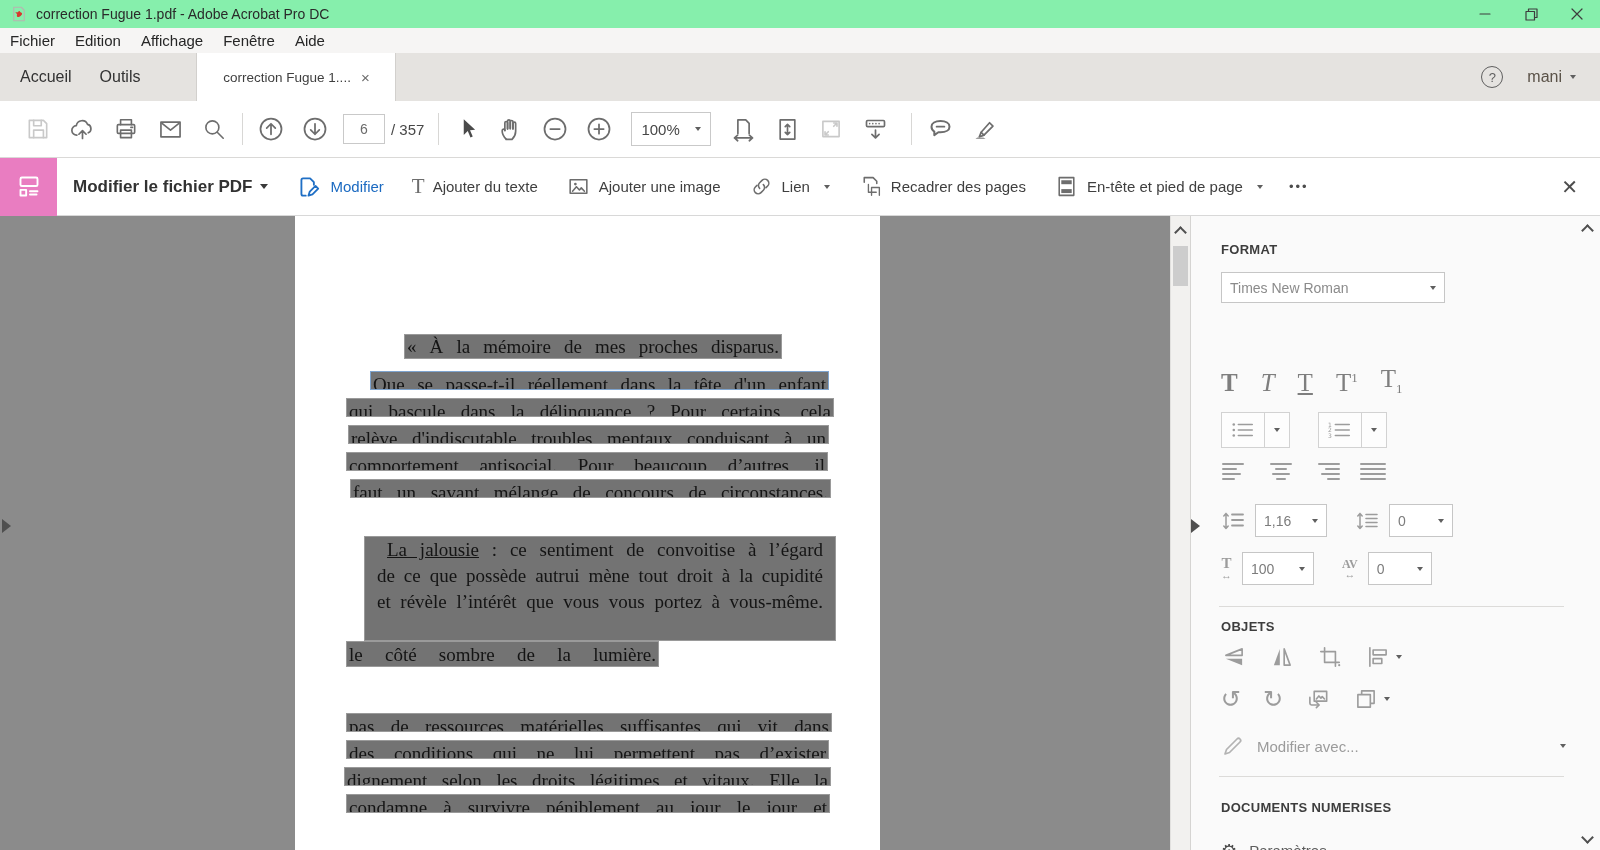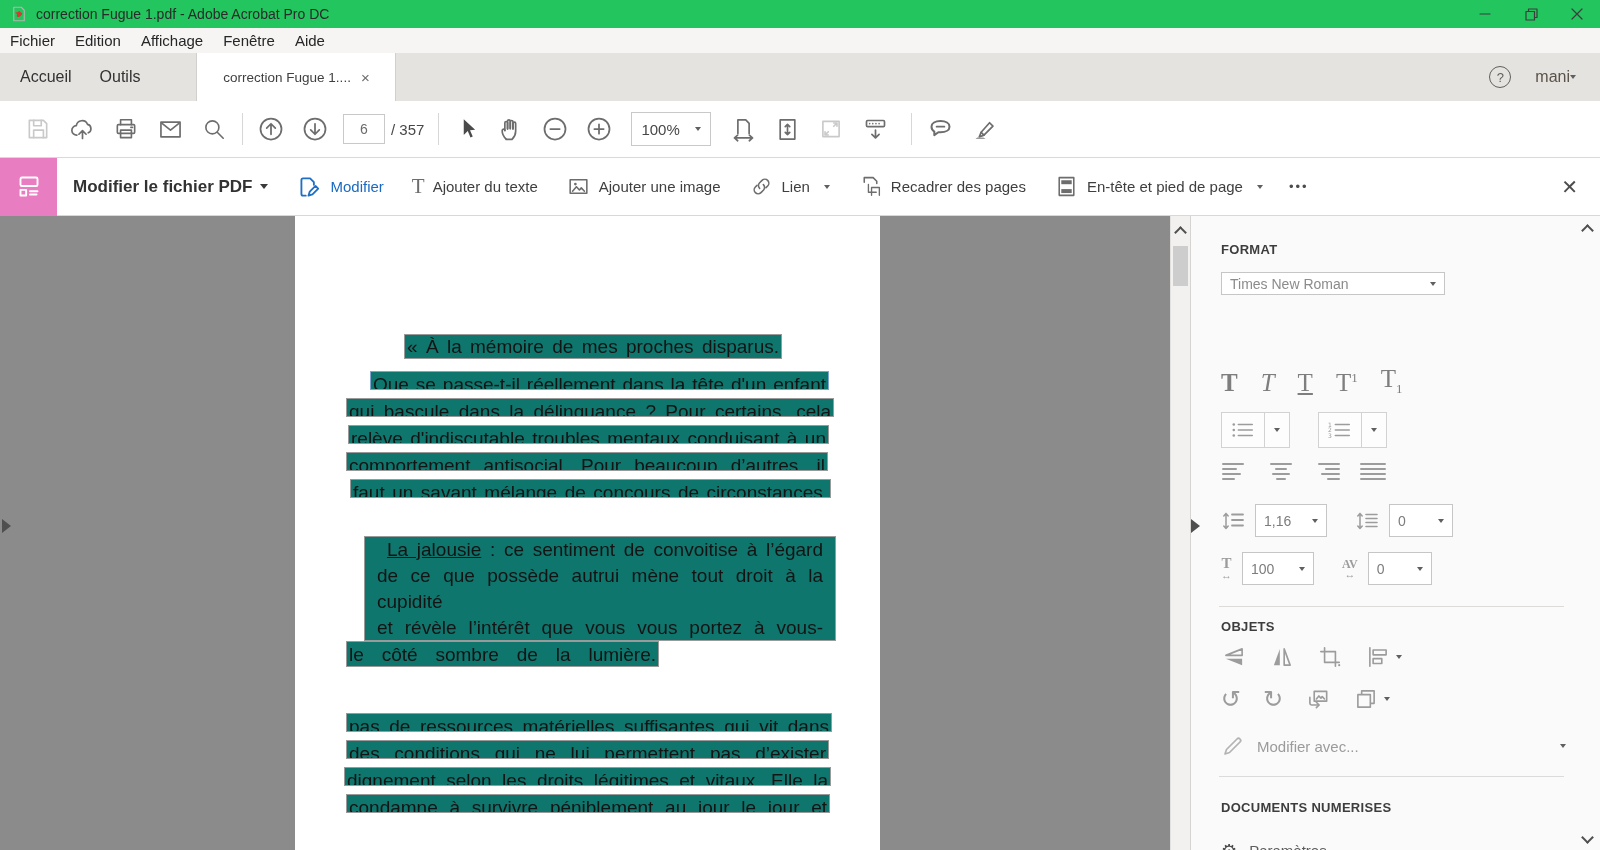--- a/index.html
+++ b/index.html
@@ -16,37 +16,37 @@
   .pk *{stroke:#fff;stroke-width:2}
   .dk *{stroke:#3d3d3d;stroke-width:1.2}
   .crt{width:0;height:0;border-left:4px solid transparent;border-right:4px solid transparent;border-top:5px solid #5f5f5f;display:inline-block}
   .crt.sm{border-left-width:3.5px;border-right-width:3.5px;border-top-width:4.5px}
   .chev{width:9px;height:9px;border-left:2px solid #4f4f4f;border-top:2px solid #4f4f4f;display:inline-block}
   .chev.up{transform:rotate(45deg)}
   .chev.down{transform:rotate(225deg)}
   .tri-r{width:0;height:0;border-top:7px solid transparent;border-bottom:7px solid transparent;border-left:9px solid #4f4f4f}
 
   
-  .titlebar{height:28px;display:flex;align-items:center;background:#22c55e}
+  .titlebar{height:28px;display:flex;align-items:center;background:#86efac}
   .titlebar .ttl{font-size:14px;color:#2a2a2a;margin-left:8px}
   .winbtns{margin-left:auto;display:flex;height:100%}
   .winbtn{width:46px;display:flex;align-items:center;justify-content:center;cursor:default}
 
   
   .menubar{height:25px;display:flex;align-items:center;gap:20px;padding-left:10px;background:#f6f5f4;font-size:15px;color:#262626}
   .menubar span{cursor:default}
 
   
   .tabbar{height:48px;background:#e5e3e0;display:flex;align-items:flex-end}
   .tab-txt{font-size:16px;color:#323232;padding:0 14px;height:100%;display:flex;align-items:center}
   .tab-doc{width:200px;height:100%;background:#fff;margin-left:42px;border-left:1px solid #d2d0cd;border-right:1px solid #d2d0cd;display:flex;align-items:center;justify-content:center;gap:10px;font-size:13.5px;color:#3f3f3f}
   .tab-doc .x{color:#6b6b6b;font-size:15px}
   .tab-right{margin-left:auto;display:flex;align-items:center;gap:24px;padding-right:24px;height:100%}
   .help{width:22px;height:22px;border:1.6px solid #5f5f5f;border-radius:50%;display:flex;align-items:center;justify-content:center;font-size:13px;color:#5f5f5f}
-  .user{display:flex;align-items:center;font-size:16px;color:#5a5248}
+  .user{display:flex;align-items:center;gap:8px;font-size:16px;color:#5a5248}
 
   
   .toolbar{height:57px;background:#fff;border-bottom:1px solid #dad9d7;display:flex;align-items:center;padding-left:16px}
   .tbtn{display:flex;align-items:center;justify-content:center;width:44px;height:40px}
   .sep{width:1px;height:32px;background:#d8d7d5;margin:0 6px}
   .pageinput{width:42px;height:30px;border:1px solid #c9c9c9;text-align:center;font-size:14px;color:#6b6b6b;background:#fff;margin:0 6px}
   .pagecount{font-size:15px;color:#474747;margin-right:8px}
   .zoomsel{width:80px;height:34px;border:1px solid #c9c9c9;background:#fff;display:flex;align-items:center;justify-content:space-between;padding:0 9px;font-size:15px;color:#474747;margin:0 10px}
 
   
@@ -56,21 +56,21 @@
   .ebtn{display:flex;align-items:center;gap:8px;font-size:15px;color:#3f3f3f;margin-left:28px}
   .ebtn.blue{color:#1b6ac1}
   .serifT{font-family:"Liberation Serif",serif;font-size:21px;color:#6d6d6d;line-height:1}
   .dots{font-size:13px;letter-spacing:2px;color:#4d4d4d;margin-left:26px}
   .closeX{margin-left:auto;margin-right:22px;font-size:20px;color:#4d4d4d}
 
   
   .content{display:flex;height:640px}
   .viewer{width:1170px;height:640px;background:#8b8b8b;position:relative;overflow:hidden}
   .page{position:absolute;left:295px;top:0;width:585px;height:640px;background:#fff}
-  .tbox{position:absolute;border:1px solid #9a9a9a;background:#0f766e;font-family:Liberation Sans, sans-serif;font-size:19px;color:#141414;text-align:justify;text-align-last:justify;padding:0 2px;overflow:hidden}
+  .tbox{position:absolute;border:1px solid #9a9a9a;background:#737373;font-family:Liberation Serif, serif;font-size:19px;color:#141414;text-align:justify;text-align-last:justify;padding:0 2px;overflow:hidden}
   .tbox.ln{height:19px;line-height:25px}
   .u{text-decoration:underline}
   .lhandle{position:absolute;left:2px;top:303px}
 
   .docscroll{width:20px;height:640px;background:#f2f1ef;position:relative;border-left:1px solid #e2e1df}
   .docscroll .up{position:absolute;left:5px;top:12px}
   .thumb{position:absolute;left:2px;top:30px;width:15px;height:40px;background:#cdcdcd}
 
   
   .panel{width:410px;height:640px;background:#fafafa;border-left:1px solid #d5d4d2;position:relative;overflow:hidden}
@@ -376,21 +376,21 @@
     <div class="docscroll">
       <span class="chev up" style="position:absolute;left:5px;top:12px"></span>
       <div class="thumb"></div>
     </div>
 
     <div class="panel">
       <div class="tri-r" style="position:absolute;left:0;top:303px"></div>
 
       <div class="pc phead" style="top:26px">FORMAT</div>
 
-      <div class="pc sel" style="top:56px;width:224px;height:23px">
+      <div class="pc sel" style="top:56px;width:224px;height:31px">
         <span>Times New Roman</span>
         <span class="crt sm"></span>
       </div>
 
 
       <div class="pc Trow" style="top:150px">
         <span class="t" style="font-weight:700">T</span>
         <span class="t" style="font-style:italic">T</span>
         <span class="t" style="text-decoration:underline">T</span>
         <span class="t"><span>T</span><sup style="font-size:13px">1</sup></span>

